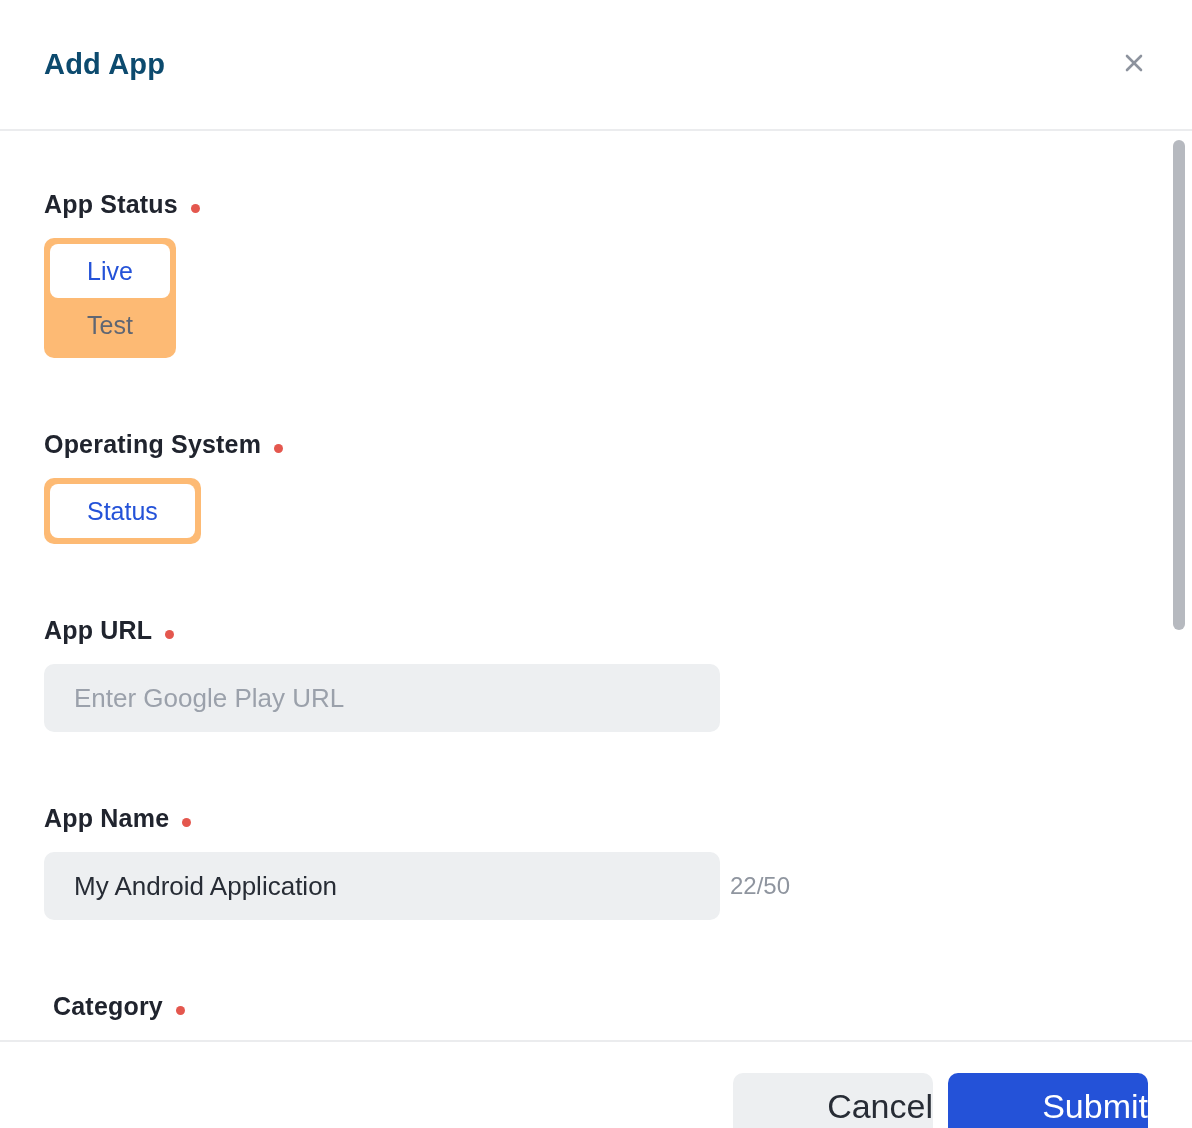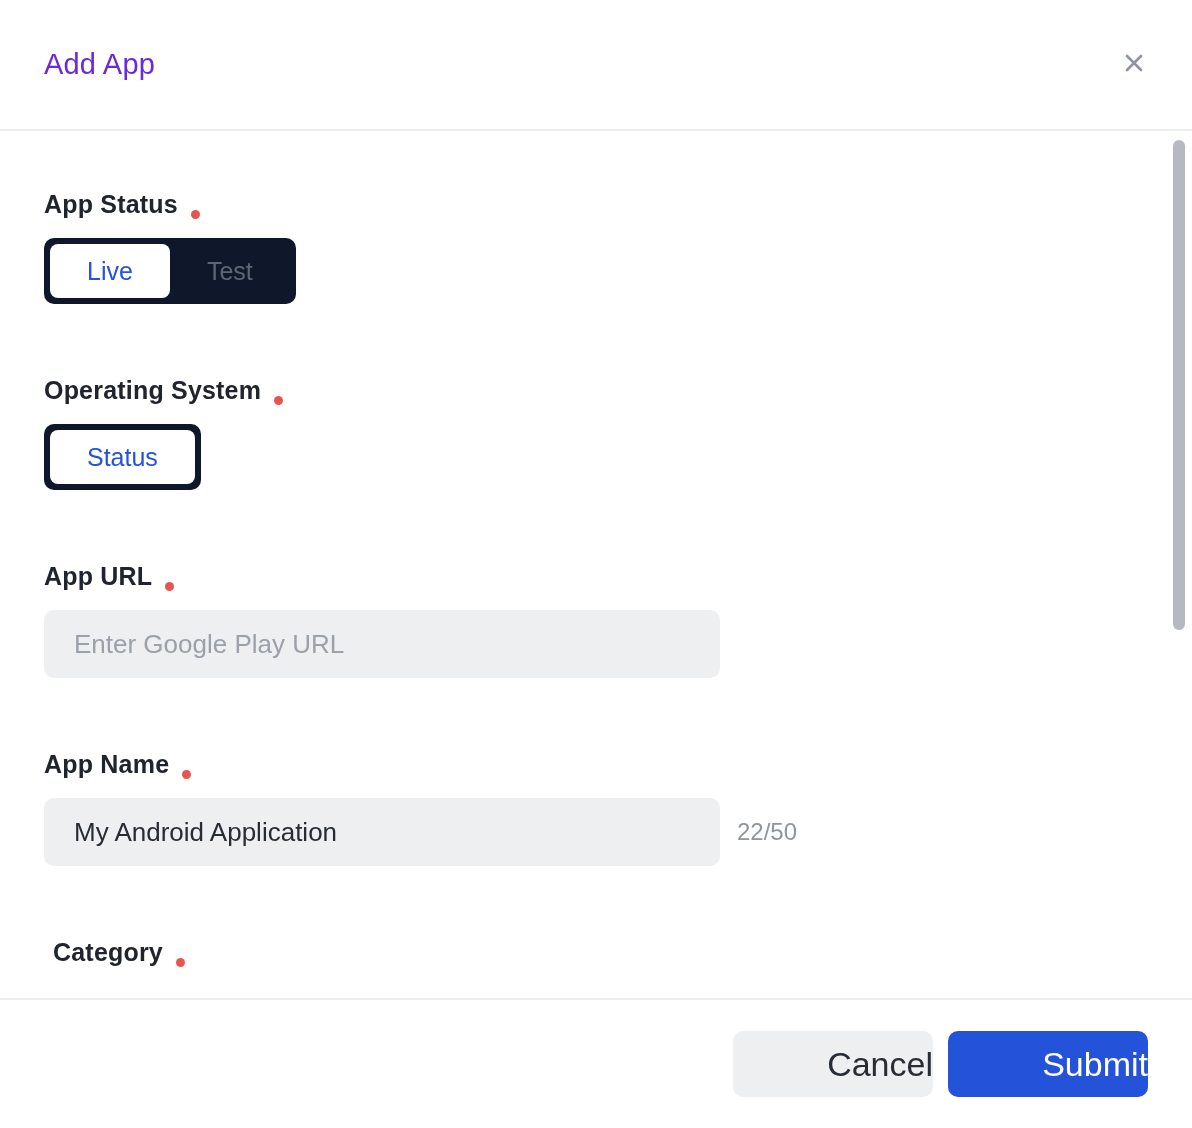--- a/index.html
+++ b/index.html
@@ -12,59 +12,59 @@
   }
   .modal { width: 1192px; height: 1128px; display: flex; flex-direction: column; background:#fff; }
 
   
   .modal-header {
     height: 131px; flex: 0 0 131px;
     display: flex; align-items: center; justify-content: space-between;
     padding: 0 44px;
     border-bottom: 2px solid #ebecee;
   }
-  .modal-title { font-size: 29px; font-weight: 400; color: #6d28d9; letter-spacing: 0.2px; }
+  .modal-title { font-size: 29px; font-weight: 700; color: #0c4a6e; letter-spacing: 0.2px; }
   .close-btn {
     width: 40px; height: 40px; border: none; background: transparent; cursor: pointer;
     display: flex; align-items: center; justify-content: center; margin-right: -6px;
   }
 
   
   .modal-body { flex: 1 1 auto; padding: 58px 44px 0 44px; position: relative; }
   .field-group { margin-bottom: 71px; }
   .field-group.last { margin-bottom: 0; margin-left: 9px; }
-  .label-row { display: flex; align-items: flex-end; margin-bottom: 19px; }
+  .label-row { display: flex; align-items: center; margin-bottom: 19px; }
   .field-label { font-size: 25px; font-weight: 700; color: #20242e; line-height: 30px; letter-spacing: 0.2px; }
   .req-dot {
     width: 9px; height: 9px; border-radius: 50%; background: #e4574e;
     margin-left: 13px; margin-top: 8px; flex: 0 0 auto;
   }
 
   
   .segmented {
-    display: inline-flex; background: #0f172a; border-radius: 10px; padding: 6px;
+    display: inline-flex; background: #fdba74; border-radius: 10px; padding: 6px; flex-direction: column;
   }
   .segment {
     border: none; background: transparent; cursor: pointer;
     font-family: "Liberation Sans", sans-serif;
     font-size: 25px; color: #5f6673; padding: 12px 37px;
     border-radius: 8px; line-height: 30px;
   }
   .segment.selected { background: #ffffff; color: #2452d8; }
 
   
   .input-row { display: flex; align-items: center; }
   .text-input {
     width: 676px; height: 68px; border: none; outline: none;
     background: #edeff1; border-radius: 10px;
     font-family: "Liberation Sans", sans-serif;
     font-size: 26px; color: #272c35; padding: 0 30px;
   }
   .text-input::placeholder { color: #9ba1ab; opacity: 1; }
-  .char-counter { font-size: 24px; color: #8f959f; margin-left: 17px; white-space: nowrap; }
+  .char-counter { font-size: 24px; color: #8f959f; margin-left: 10px; white-space: nowrap; }
 
   
   .modal-footer {
     flex: 0 0 130px; height: 130px;
     border-top: 2px solid #ebecee;
     display: flex; align-items: center; justify-content: flex-end;
     padding: 0 44px; gap: 15px; background: #fff;
   }
   .btn {
     width: 200px; height: 66px; border: none; border-radius: 10px; cursor: pointer;

